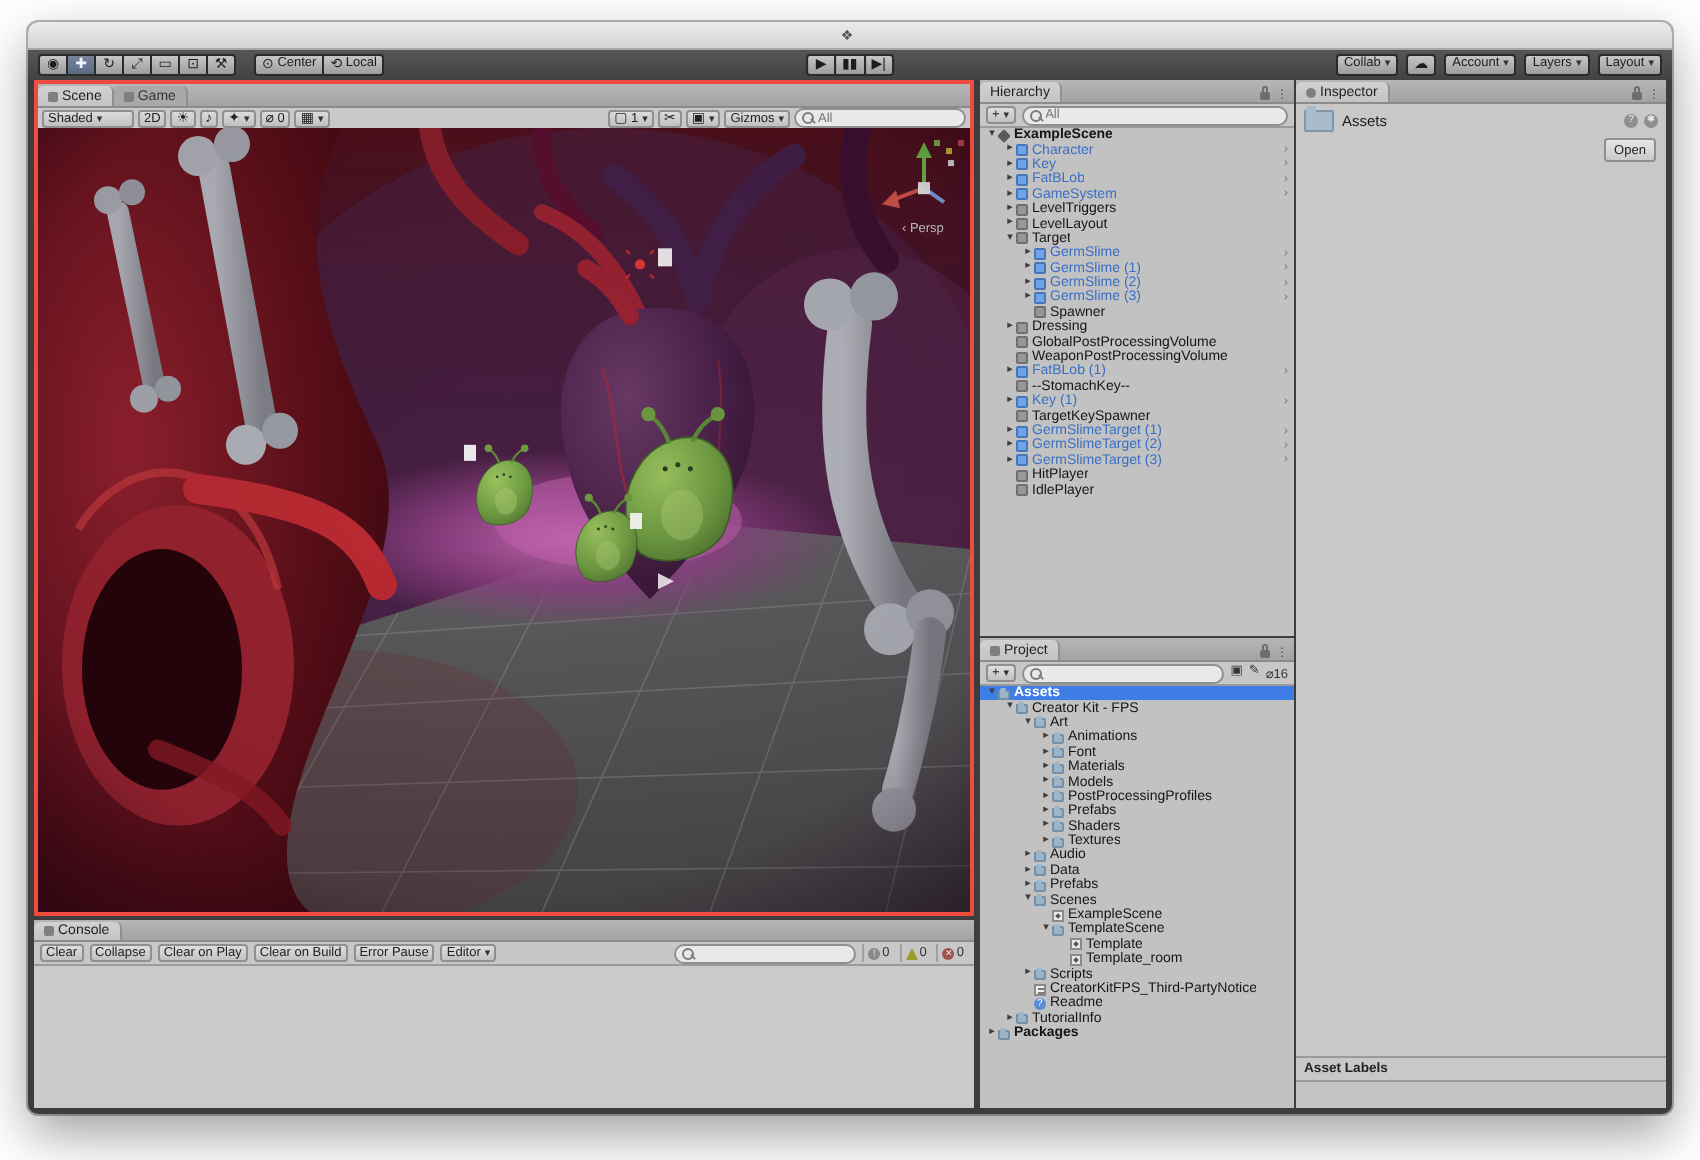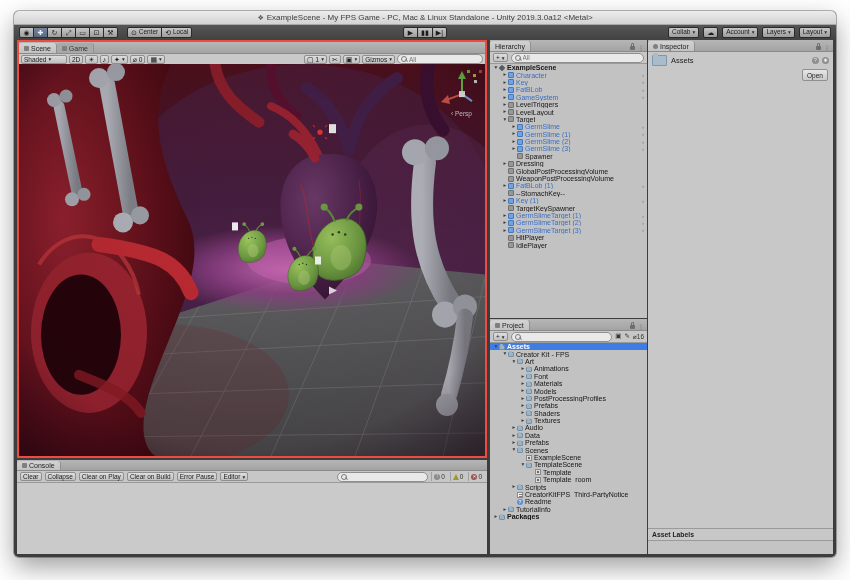--- a/index.html
+++ b/index.html
@@ -110,21 +110,20 @@
   #insp-bottomstrip{position:absolute;left:0;right:0;bottom:0;height:13px;border-top:1px solid #9a9a9a;background:#c4c4c4}
   .glyph{font-size:7px;line-height:1}
 </style>
 </head>
 <body>
 
 <div class="win">
 
   <div class="titlebar">
     <span class="unity-glyph">❖</span>
-    <span>ExampleScene - My FPS Game - PC, Mac &amp; Linux Standalone - Unity 2019.3.0a12 &lt;Metal&gt;</span>
   </div>
 
   <div class="main-toolbar">
     <div class="seg">
       <div class="tbtn">
           <span class="glyph">◉</span>
         </div>
       <div class="tbtn active">
           <span class="glyph">✚</span>
         </div>

